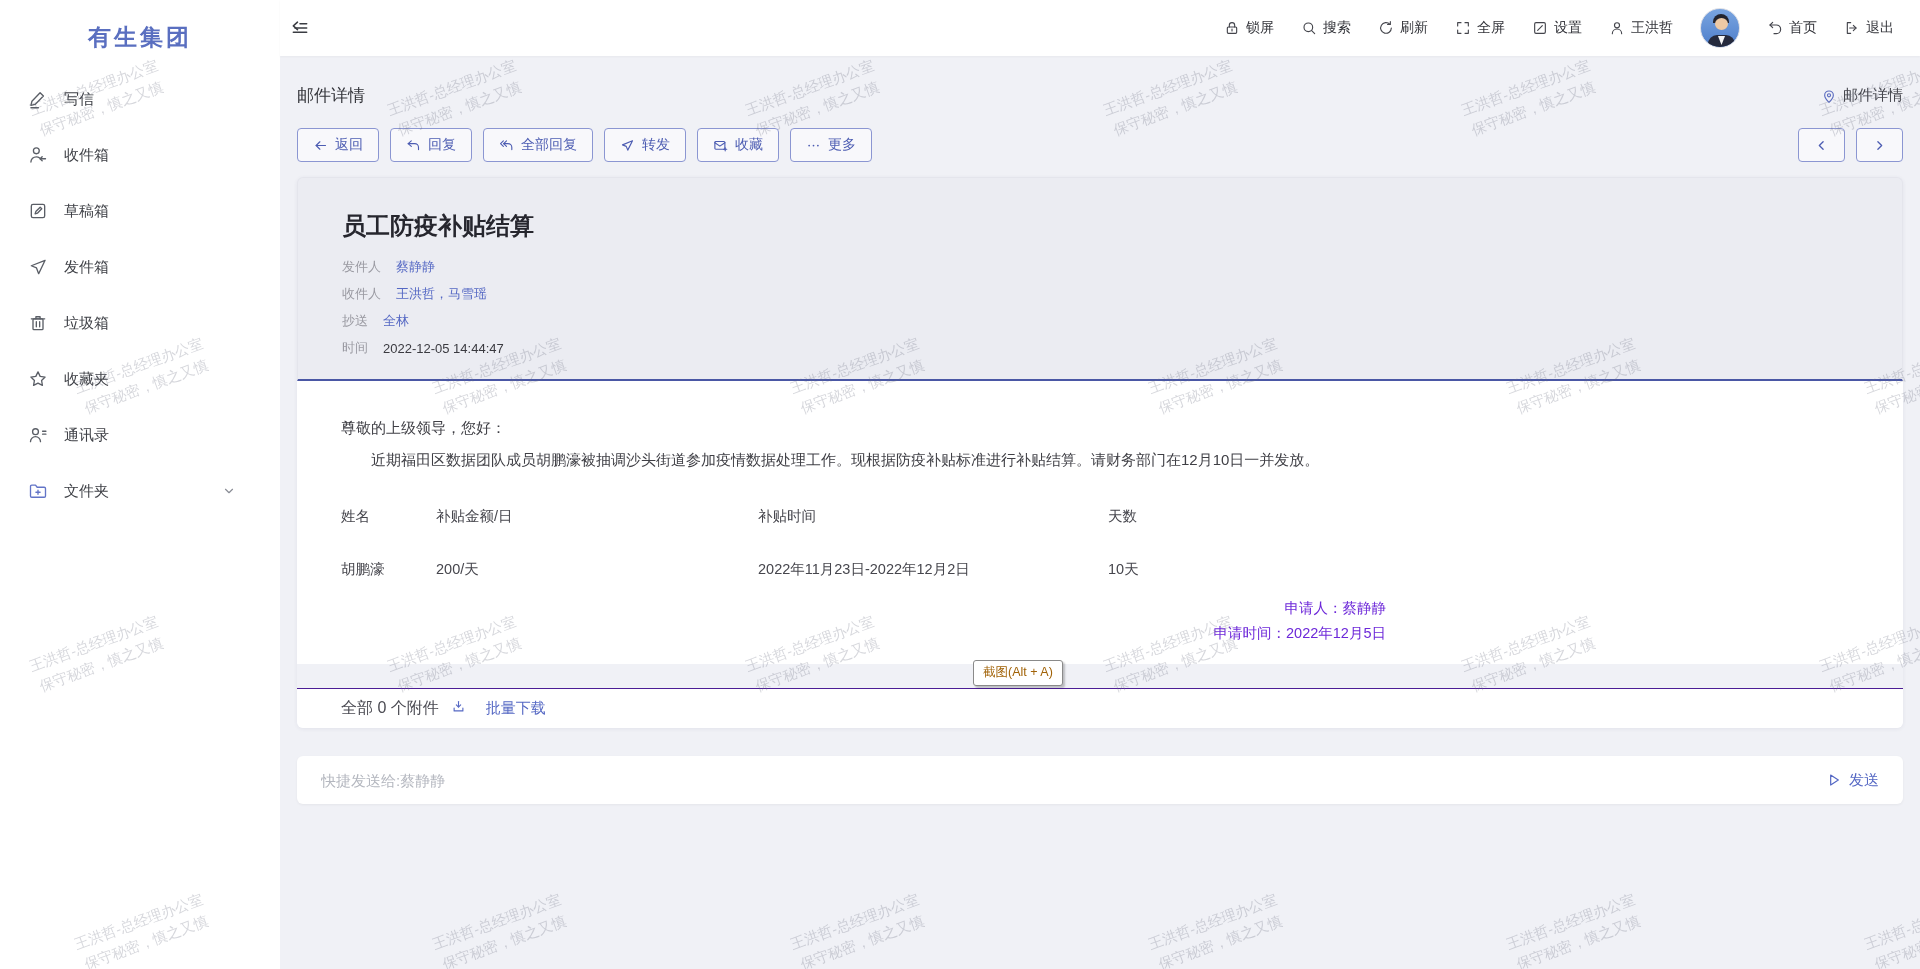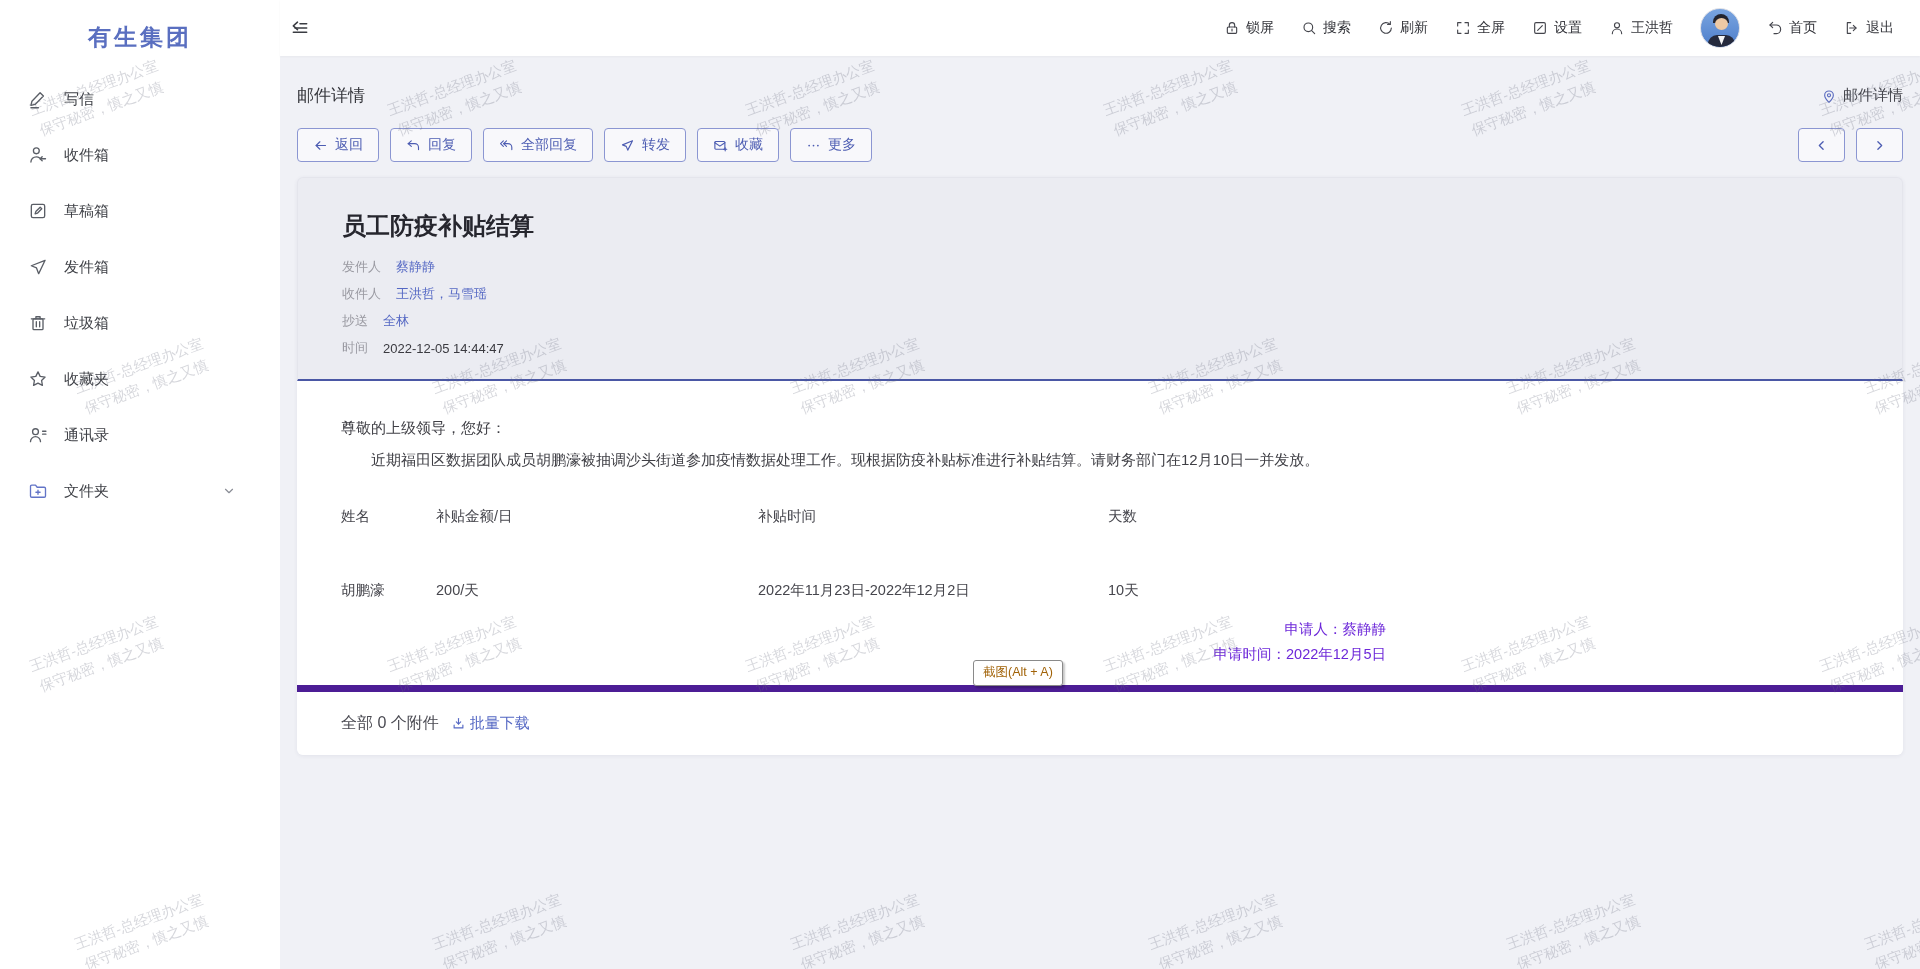--- a/index.html
+++ b/index.html
@@ -50,26 +50,26 @@
   .subject { font-size:24px; font-weight:700; color:#26262e; margin-bottom:16px; }
   .meta-row { display:flex; align-items:center; font-size:13px; margin-top:9px; }
   .mlabel { color:#9a9aa2; margin-right:15px; }
   .mlink { color:#5568c4; }
   .mplain { color:#3a3a40; }
   .mail-body { background:#fff; padding:36px 44px 24px; font-size:15px; color:#3f3f45; }
   .greeting { line-height:1.4; }
   .paragraph { margin-top:11px; text-indent:2em; line-height:1.4; width:1045px; }
   .mtable { margin-top:37px; }
   .mtable-row { display:grid; grid-template-columns:95px 322px 350px 120px; font-size:14.5px; color:#46464d; }
-  .mtable-row.data { margin-top:55px; }
+  .mtable-row.data { margin-top:34px; }
   .closing { margin-top:69px; padding-left:22px; }
   .apply { width:1045px; text-align:right; margin-top:22px; line-height:1; }
   .apply div { margin-top:10px; font-size:14.5px; color:#6d28d9; }
-  .mail-attach { background:#fff; border-top:7px solid #4c1d95; border-radius:0 0 6px 6px; padding:21px 44px; display:flex; align-items:center; font-size:16px; color:#4a4a52; }
-  .batch { display:inline-flex; align-items:center; gap:4px; color:#5568c4; margin-left:12px; cursor:pointer; font-size:15px; }
+  .mail-attach { background:#fff; border-top:1px solid #4c1d95; border-radius:0 0 6px 6px; padding:9px 44px; display:flex; align-items:center; font-size:16px; color:#4a4a52;margin-top:24px; }
+  .batch { display:inline-flex; gap:20px; color:#5568c4; margin-left:12px; cursor:pointer; font-size:15px; }
   .batch .ic { width:15px; height:15px; }
 
   
   .quick-send { margin-top:28px; height:48px; background:#fff; border-radius:6px; box-shadow:0 1px 3px rgba(0,0,0,.05);
                 display:flex; align-items:center; padding:0 24px; }
   .quick-send input { flex:1; border:none; outline:none; font-size:15px; font-family:inherit; color:#33343a; background:transparent; }
   .quick-send input::placeholder { color:#b4b7bf; }
   .send-btn { display:flex; align-items:center; gap:7px; background:none; border:none; color:#5568c4; font-size:15px; cursor:pointer; font-family:inherit; }
   .send-btn .ic { width:16px; height:16px; }
 
@@ -413,20 +413,31 @@
                   <path d="M12 4v8.5"></path>
                   <path d="M8.5 9.5L12 13l3.5-3.5"></path>
                   <path d="M5 14.5V19h14v-4.5"></path>
                 </svg>
               </span>
             <span>批量下载</span>
           </span>
         </div>
       </section>
 
+      <div class="quick-send">
+        <input type="text" placeholder="快捷发送给:蔡静静" style="">
+        <button class="send-btn">
+          <span class="ic">
+              <svg viewBox="0 0 24 24" fill="none" stroke="currentColor" stroke-width="1.8" stroke-linecap="round" stroke-linejoin="round">
+                <path d="M7 4.5l11.5 7.5L7 19.5v-15z"></path>
+              </svg>
+            </span>
+          <span>发送</span>
+        </button>
+      </div>
 
     </div>
   </div>
 </div>
 
 <div class="tooltip">截图(Alt + A)</div>
 <div class="watermark-layer">
     <div class="wm-tile" style="left: 30px; top: 20px;">
       <div>王洪哲-总经理办公室</div>
       <div>保守秘密，慎之又慎</div>

